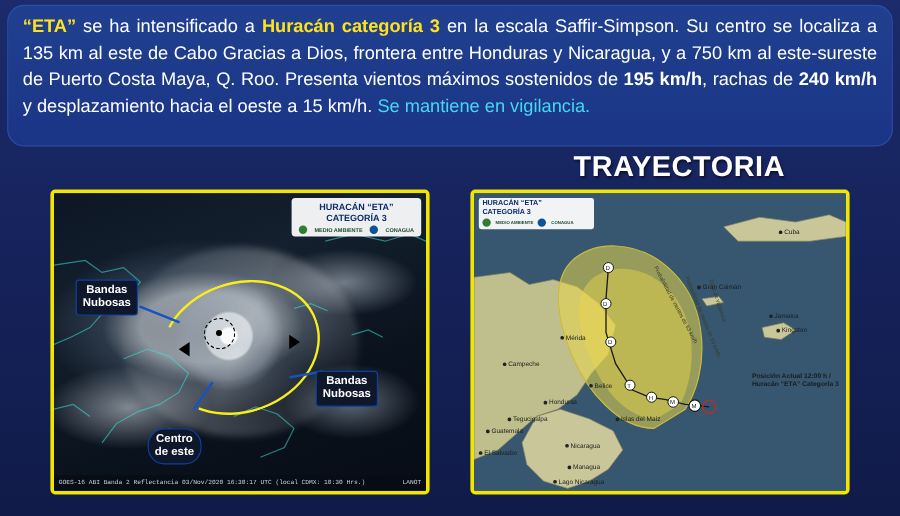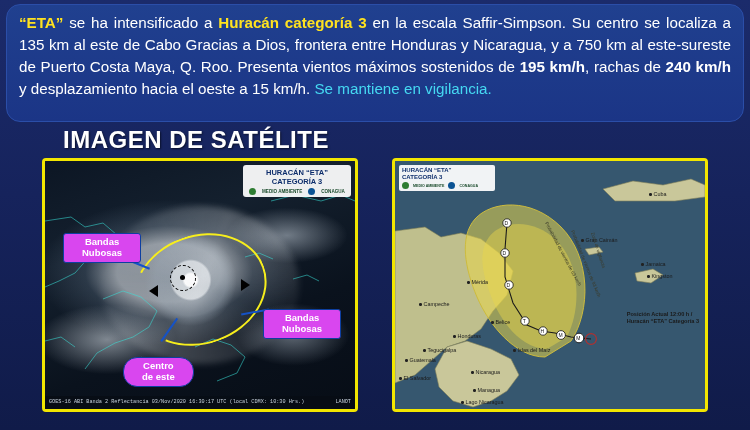--- a/index.html
+++ b/index.html
@@ -108,27 +108,27 @@
     position: absolute;
     left: 28%; top: 30%;
     width: 44%; height: 44%;
     border: 2px solid #f7ee1c;
     border-radius: 50%;
     border-left-color: transparent;
     transform: rotate(-20deg);
   }
   .sat-callout {
     position: absolute;
-    background: #d946ef;
+    background: #0f172a;
     color: #ffffff;
     font-size: 9.5px;
     font-weight: bold;
     line-height: 1.15;
     text-align: center;
-    padding: 3px 18px;
+    padding: 3px 5px;
     border-radius: 3px;
     border: 1px solid #0d3fa0;
   }
   #callout-bandas1 { left: 18px; top: 72px; }
   #callout-bandas2 { left: 218px; top: 148px; }
   #callout-centro  { left: 78px; top: 196px; border-radius: 14px; }
   .lead {
     position: absolute;
     background: #1552c6;
     height: 1.5px;
@@ -223,21 +223,21 @@
 <body>
 
 <div id="root">
 
   <div class="banner">
     <p>
       <span class="hl-yellow">“ETA”</span><span> se ha intensificado a </span><span class="hl-yellow">Huracán categoría 3</span><span> en la escala Saffir-Simpson. Su centro se localiza a 135 km al este de Cabo Gracias a Dios, frontera entre Honduras y Nicaragua, y a 750 km al este-sureste de Puerto Costa Maya, Q. Roo.  Presenta vientos máximos sostenidos de </span><span class="hl-white-b">195 km/h</span><span>, rachas de </span><span class="hl-white-b">240 km/h</span><span> y desplazamiento hacia el oeste a 15 km/h. </span><span class="hl-cyan">Se mantiene en vigilancia.</span>
     </p>
   </div>
 
-  <div class="sec-title" id="title-satelite">IMAGEN DE SATÉLITE</div>
+  <div class="sec-title" id="title-trayectoria">TRAYECTORIA</div>
 
   <div class="panel" id="panel-satelite">
     <div class="sat-sky"></div>
     <div class="sat-swirl"></div>
 
     <svg class="coast" viewBox="0 0 310 248" preserveAspectRatio="none">
       <path class="cyan-line" d="M0,60 L26,56 L40,66 L58,62 L72,74 L60,88 L44,96 L30,112 L14,120 L0,126"></path>
       <path class="cyan-line" d="M58,138 L78,130 L96,136 L112,150 L104,166 L88,176 L70,182 L52,192 L40,208"></path>
       <path class="cyan-line" d="M150,186 L168,178 L186,184 L200,196 L192,212 L172,220"></path>
       <path class="cyan-line" d="M226,40 L250,34 L276,40 L296,34 L310,40"></path>

